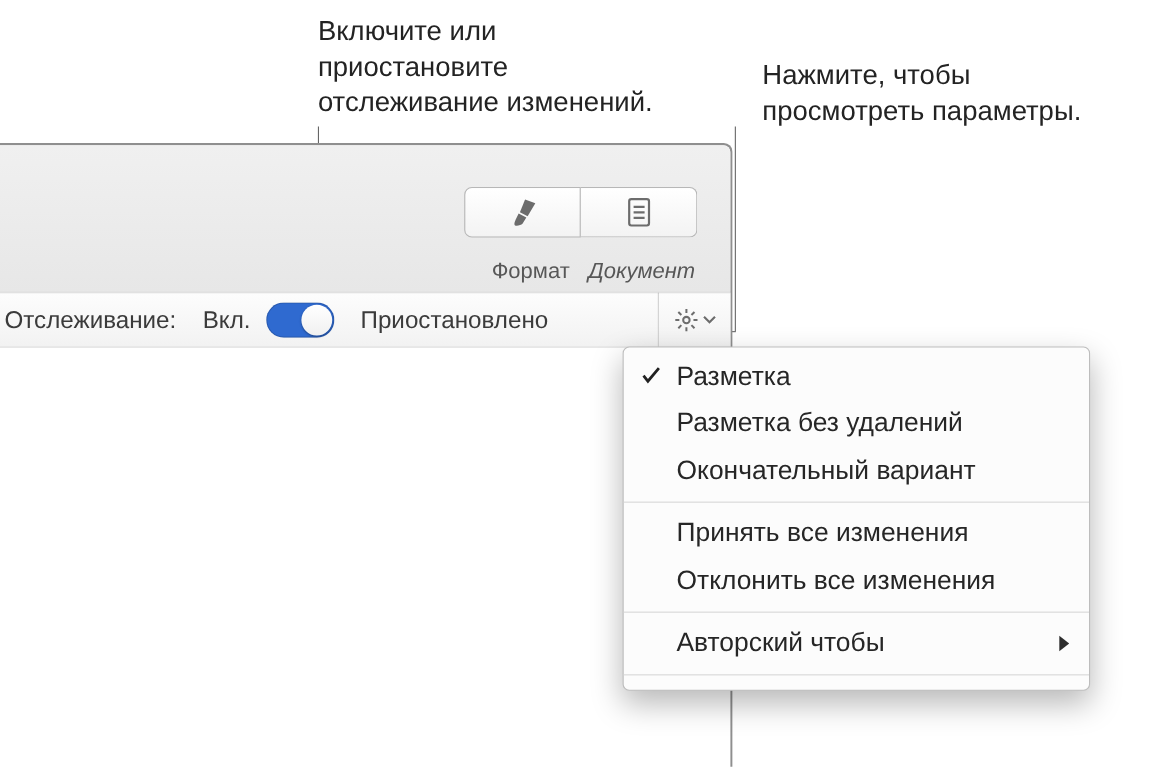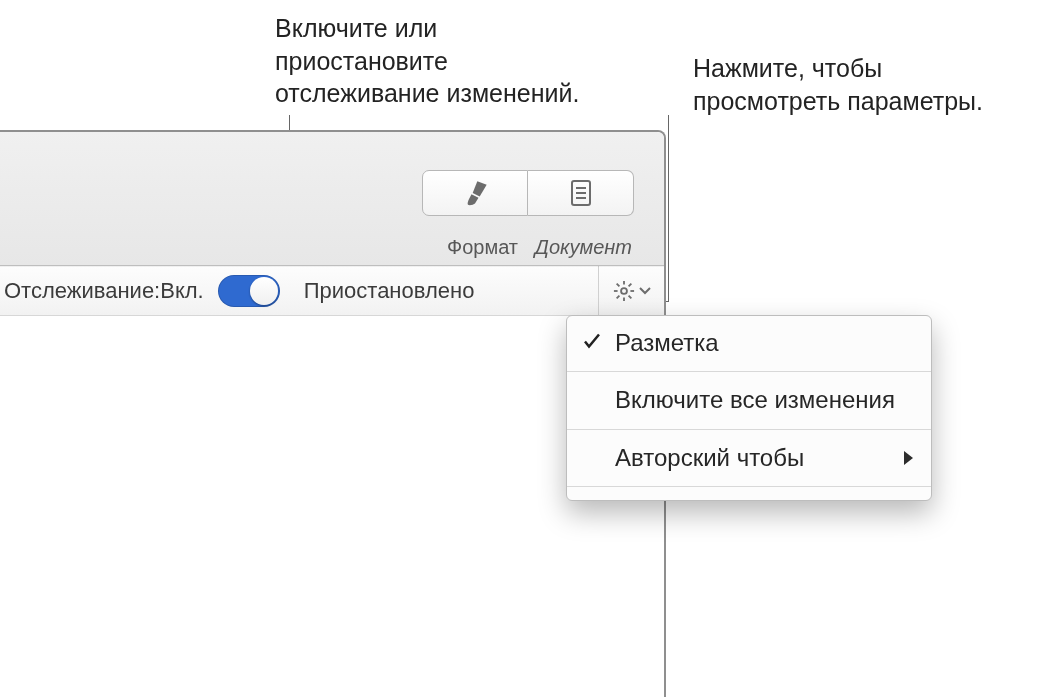--- a/index.html
+++ b/index.html
@@ -13,21 +13,21 @@
     color: #222;
   }
 
   .callout {
     position: absolute;
     font-size: 25px;
     line-height: 1.3;
     color: #232323;
     white-space: pre;
   }
-  .callout.left { left: 275px; top: 12px; }
+  .callout.left { left: 289px; top: 12px; }
   .callout.right { left: 693px; top: 52px; }
 
   .callout-line {
     position: absolute;
     background: #666;
   }
   .line-left-v  { left: 289px; top: 115px; width: 1px; height: 170px; }
   .line-right-v { left: 668px; top: 115px; width: 1px; height: 186px; }
   .line-right-h { left: 641px; top: 301px; width: 28px; height: 1px; }
 
@@ -88,59 +88,59 @@
   .trackbar {
     height: 50px;
     background: linear-gradient(#fdfdfd,#f2f2f2);
     border-bottom: 1px solid #d7d7d7;
     display: flex;
     align-items: center;
     padding-left: 6px;
     font-size: 22px;
     color: #3b3b3b;
   }
-  .track-label { }
+  .track-label { margin-right: 12px; }
 
   .switch {
     position: relative;
     width: 62px; height: 32px;
     margin: 0 12px;
   }
   .switch-track {
     position:absolute; inset:0;
     background: #2f6ad0;
     border-radius: 16px;
     border:1px solid rgba(0,0,0,0.15);
   }
   .switch-knob {
     position:absolute; right:2px; top:2px;
     width:28px; height:28px;
     background: linear-gradient(#ffffff,#f0f0f0);
     border-radius:50%;
     box-shadow: 0 1px 2px rgba(0,0,0,0.4);
   }
 
-  .state-on  { margin-right: 2px; }
+  .state-on  { margin-right: 2px; margin-left: 12px; }
   .state-off { margin-left: 12px; }
 
   .trackbar-spacer { flex: 1; }
 
   .gear-btn {
     display:flex; align-items:center; justify-content:center;
     width: 66px; height: 50px;
     border-left: 1px solid #d0d0d0;
     gap:4px;
     color:#6d6d6d;
   }
 
   .menu {
     position: absolute;
     left: 566px;
     top: 315px;
-    width: 366px;
+    width: 425px;
     background: #fcfcfc;
     border: 1px solid #bdbdbd;
     border-radius: 6px;
     box-shadow: 0 12px 28px rgba(0,0,0,0.28);
     padding: 6px 0;
     font-size: 24px;
     color: #262626;
   }
   .menu-item {
     display:flex; align-items:center;
@@ -246,25 +246,34 @@
 
 <div class="menu">
   <div class="menu-item">
     <span class="menu-check">
       <svg width="18" height="18" viewBox="0 0 18 18">
           <path d="M2 9l4 5 10-12" fill="none" stroke="#222" stroke-width="2.5"></path>
         </svg>
     </span>
     <span>Разметка</span>
   </div>
+  <div class="menu-item">
+    <span>Разметка без удалений</span>
+  </div>
+  <div class="menu-item">
+    <span>Окончательный вариант</span>
+  </div>
 
   <div class="menu-sep"></div>
 
   <div class="menu-item">
-    <span>Включите все изменения</span>
+    <span>Принять все изменения</span>
+  </div>
+  <div class="menu-item">
+    <span>Отклонить все изменения</span>
   </div>
 
   <div class="menu-sep"></div>
 
   <div class="menu-item submenu">
     <span>Авторский чтобы</span>
   </div>
 
   <div class="menu-sep"></div>
 

